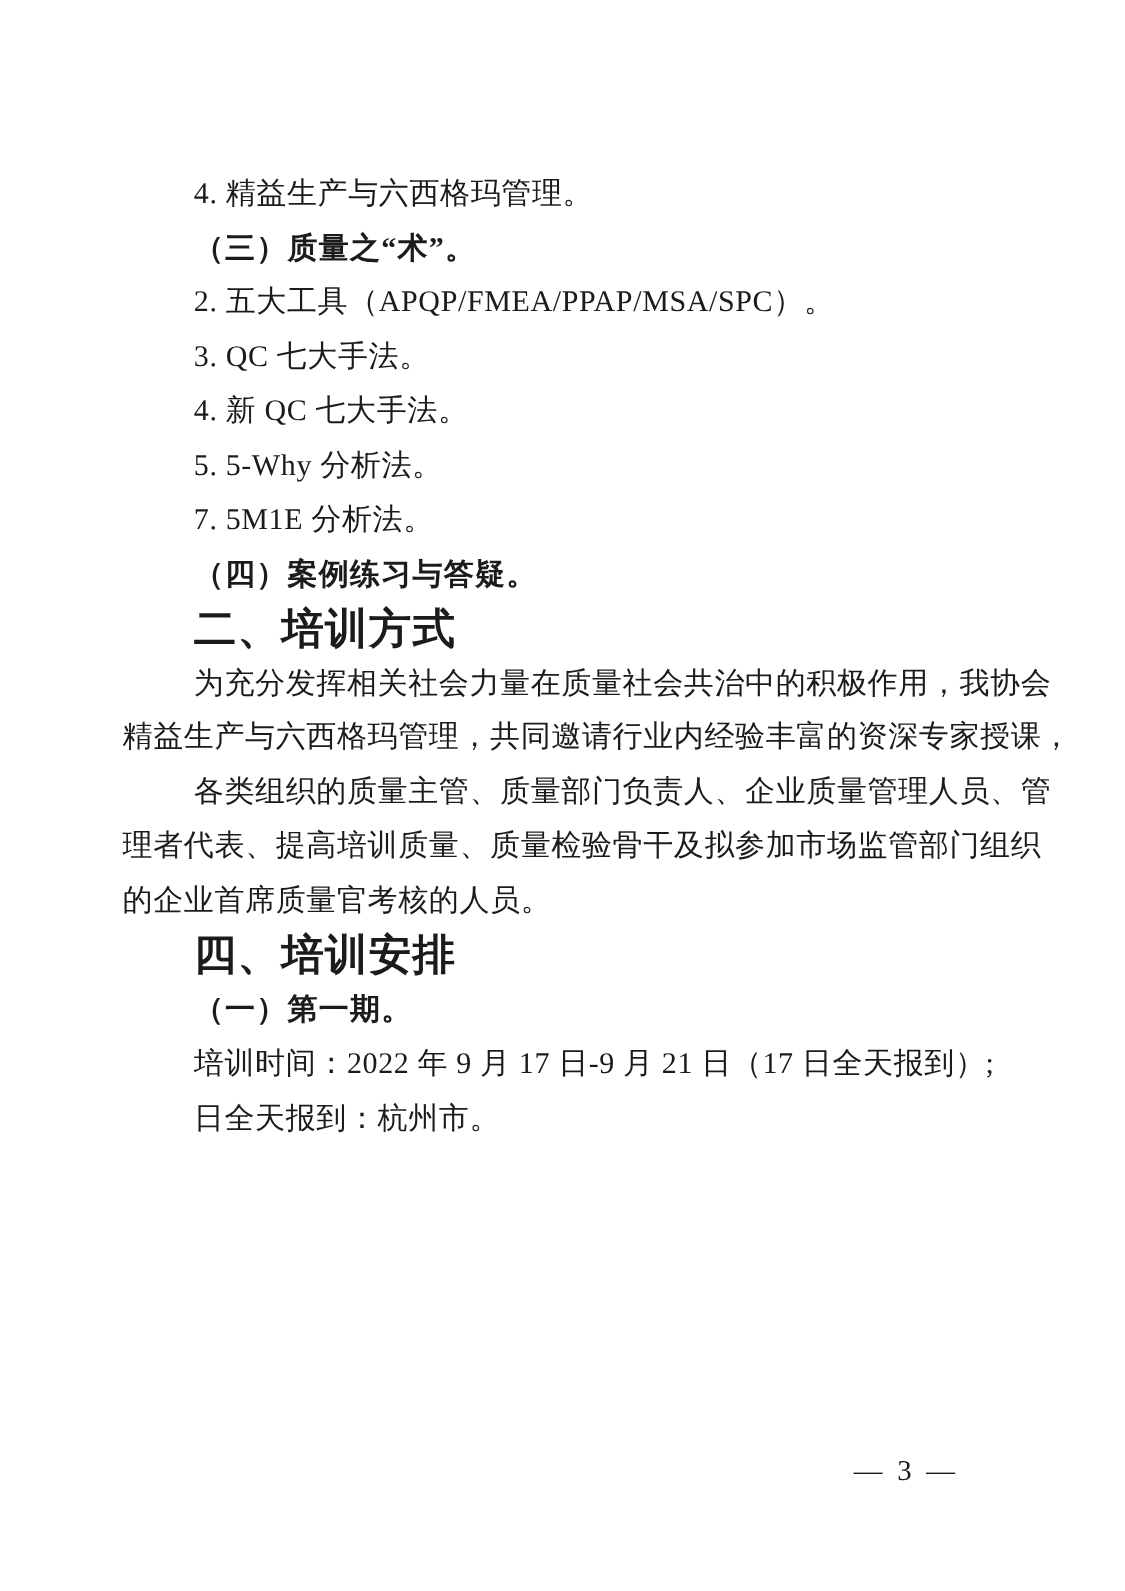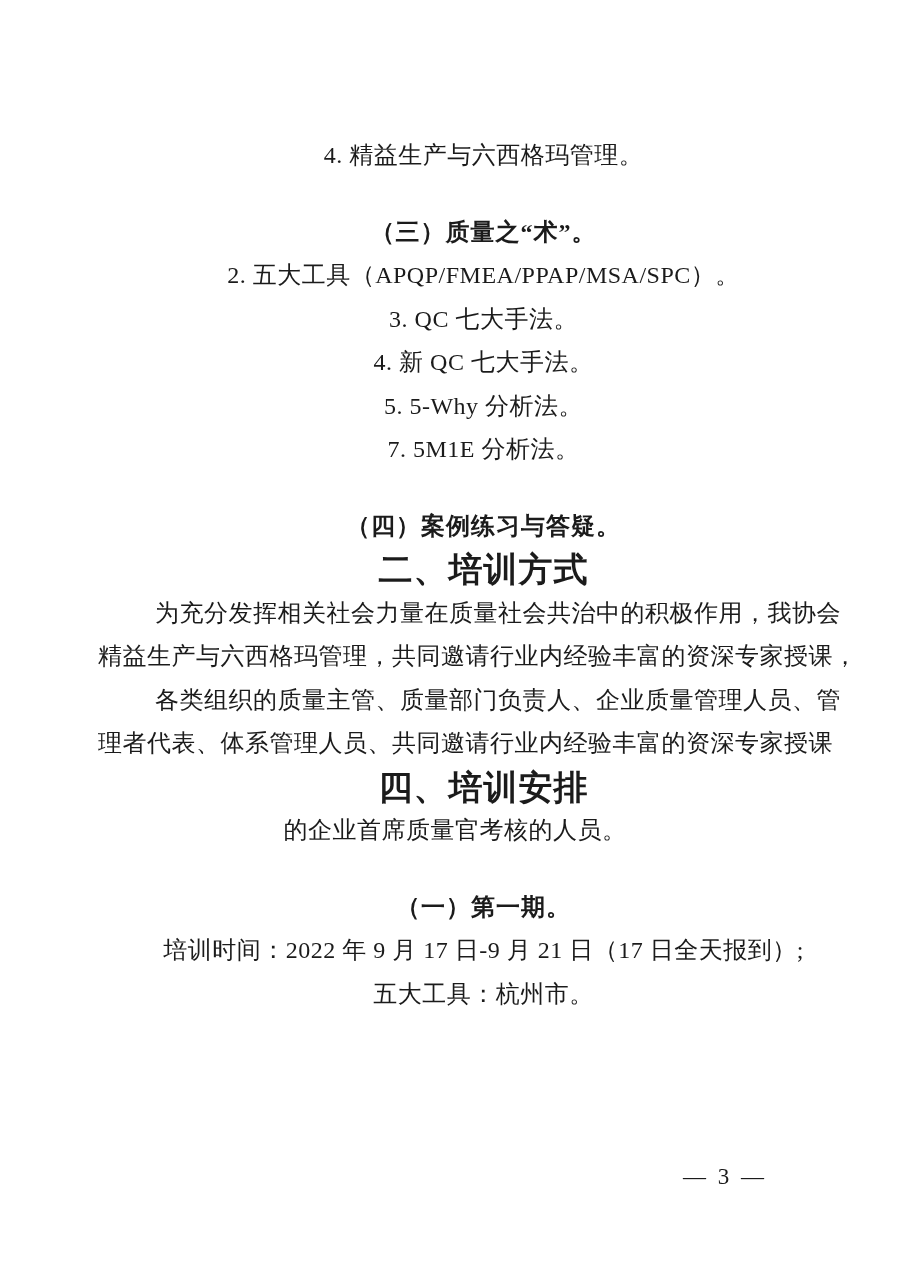--- a/index.html
+++ b/index.html
@@ -7,21 +7,20 @@
     padding: 0;
     background: #ffffff;
   }
   .page {
     position: relative;
     width: 900px;
     height: 1273px;
     background: #ffffff;
     color: #1b1b1b;
     overflow: hidden;
-    text-align: center;
   }
   .doc {
     position: absolute;
     left: 98px;
     top: 134px;
     width: 714px;
   }
   .ln {
     margin: 0;
     height: 43.5px;
@@ -30,21 +29,20 @@
     font-size: 24px;
     white-space: nowrap;
     letter-spacing: 0.5px;
   }
   .indent {
     padding-left: 57px;
   }
   .h-kai {
     font-weight: bold;
     letter-spacing: 1px;
-    margin-top: 33px;
   }
   .h-hei {
     font-family: "Liberation Sans", "DejaVu Sans", sans-serif;
     font-weight: bold;
     font-size: 34px;
     letter-spacing: 1px;
   }
   .pagenum {
     position: absolute;
     top: 1161px;
@@ -66,22 +64,22 @@
     <p class="ln indent">2. 五大工具（APQP/FMEA/PPAP/MSA/SPC）。</p>
     <p class="ln indent">3. QC 七大手法。</p>
     <p class="ln indent">4. 新 QC 七大手法。</p>
     <p class="ln indent">5. 5-Why 分析法。</p>
     <p class="ln indent">7. 5M1E 分析法。</p>
     <p class="ln indent h-kai">（四）案例练习与答疑。</p>
     <p class="ln indent h-hei">二、培训方式</p>
     <p class="ln indent">为充分发挥相关社会力量在质量社会共治中的积极作用，我协会</p>
     <p class="ln">精益生产与六西格玛管理，共同邀请行业内经验丰富的资深专家授课，</p>
     <p class="ln indent">各类组织的质量主管、质量部门负责人、企业质量管理人员、管</p>
-    <p class="ln">理者代表、体系管理人员、共同邀请行业内经验丰富的资深专家授课</p>
+    <p class="ln">理者代表、提高培训质量、质量检验骨干及拟参加市场监管部门组织</p>
+    <p class="ln">的企业首席质量官考核的人员。</p>
     <p class="ln indent h-hei">四、培训安排</p>
-    <p class="ln">的企业首席质量官考核的人员。</p>
     <p class="ln indent h-kai">（一）第一期。</p>
     <p class="ln indent">培训时间：2022 年 9 月 17 日-9 月 21 日（17 日全天报到）;</p>
-    <p class="ln indent">五大工具：杭州市。</p>
+    <p class="ln indent">日全天报到：杭州市。</p>
   </main>
 
   <div class="pagenum">— 3 —</div>
 </div>
 
 </body></html>

